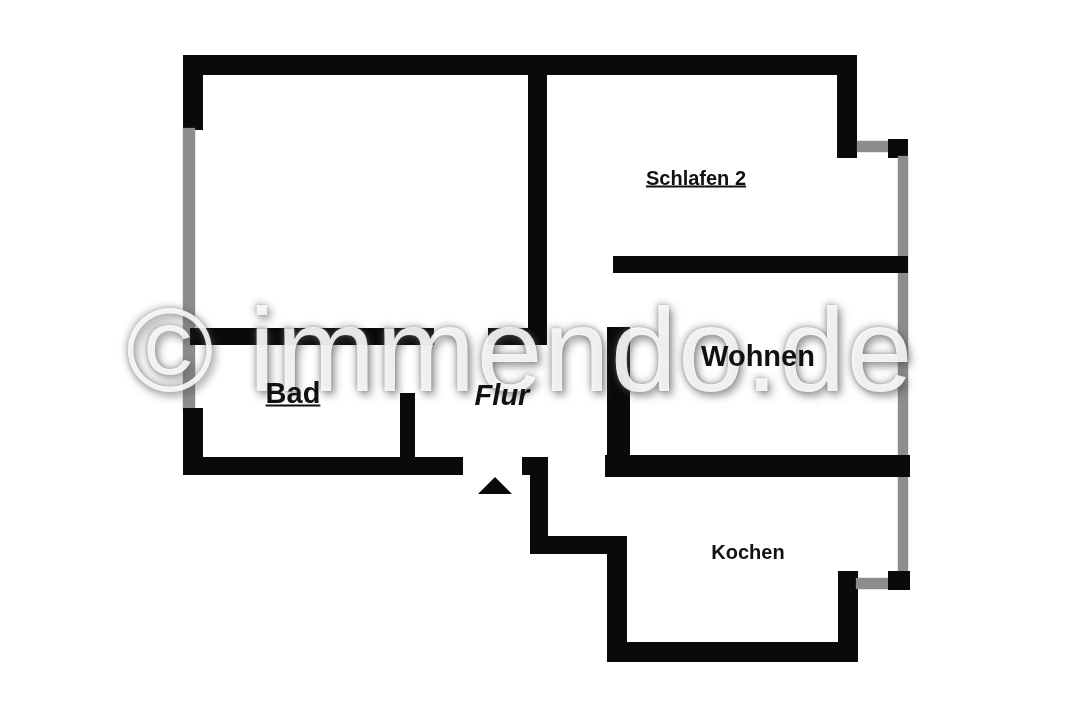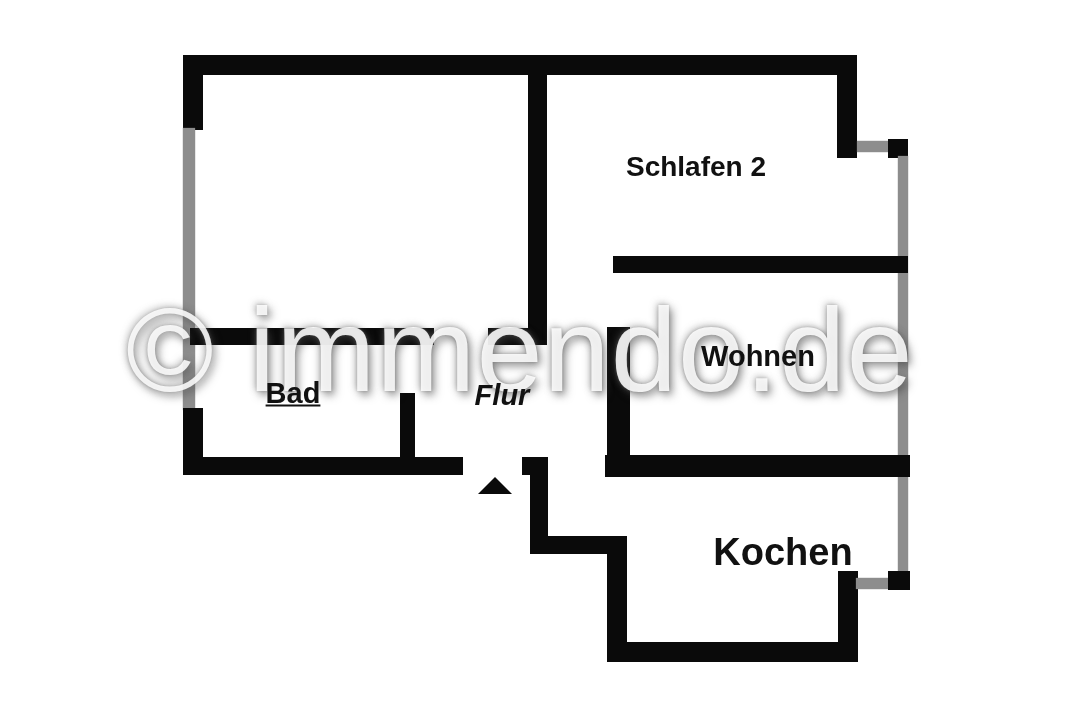--- a/index.html
+++ b/index.html
@@ -57,25 +57,25 @@
     position: absolute;
     transform: translate(-50%, -50%);
     font-weight: bold;
     font-size: 29px;
     color: #111111;
     letter-spacing: 0px;
     white-space: nowrap;
     z-index: 3;
   }
   .label-schlafen1 { left: 357px; top: 188px; font-size: 31px; }
-  .label-schlafen2 { left: 696px; top: 167px; font-size: 28px; }
+  .label-schlafen2 { left: 696px; top: 178px; font-size: 20px; text-decoration: underline; }
   .label-bad     { left: 293px; top: 393px; text-decoration: underline; }
   .label-flur    { left: 502px; top: 395px; font-style: italic; }
   .label-wohnen  { left: 758px; top: 356px; }
-  .label-kochen  { left: 748px; top: 552px; font-size: 38px; margin-left: 35px; }
+  .label-kochen  { left: 748px; top: 552px; font-size: 20px; }
 </style>
 </head>
 <body>
 
 <div class="plan">
 
   <div class="wall" style="left:183px;top:55px;width:674px;height:20px;"></div>
   <div class="wall" style="left:183px;top:55px;width:20px;height:75px;"></div>
   <div class="window" style="left:183px;top:128px;width:12px;height:282px;"></div>
   <div class="wall" style="left:183px;top:408px;width:20px;height:67px;"></div>

